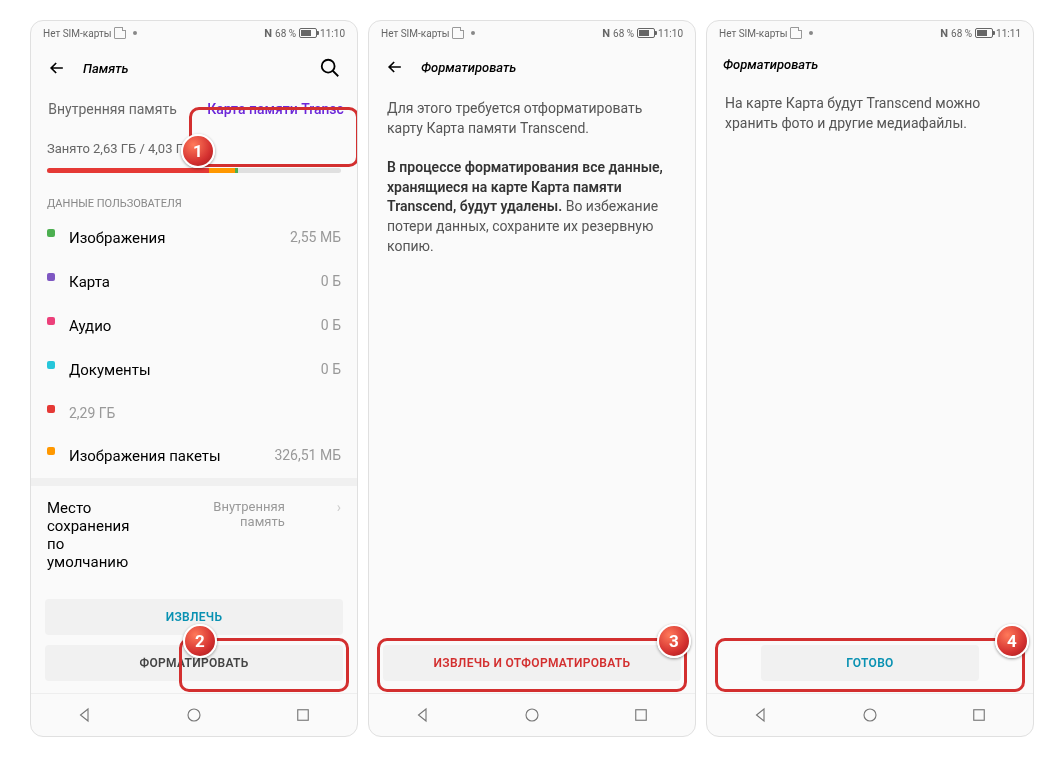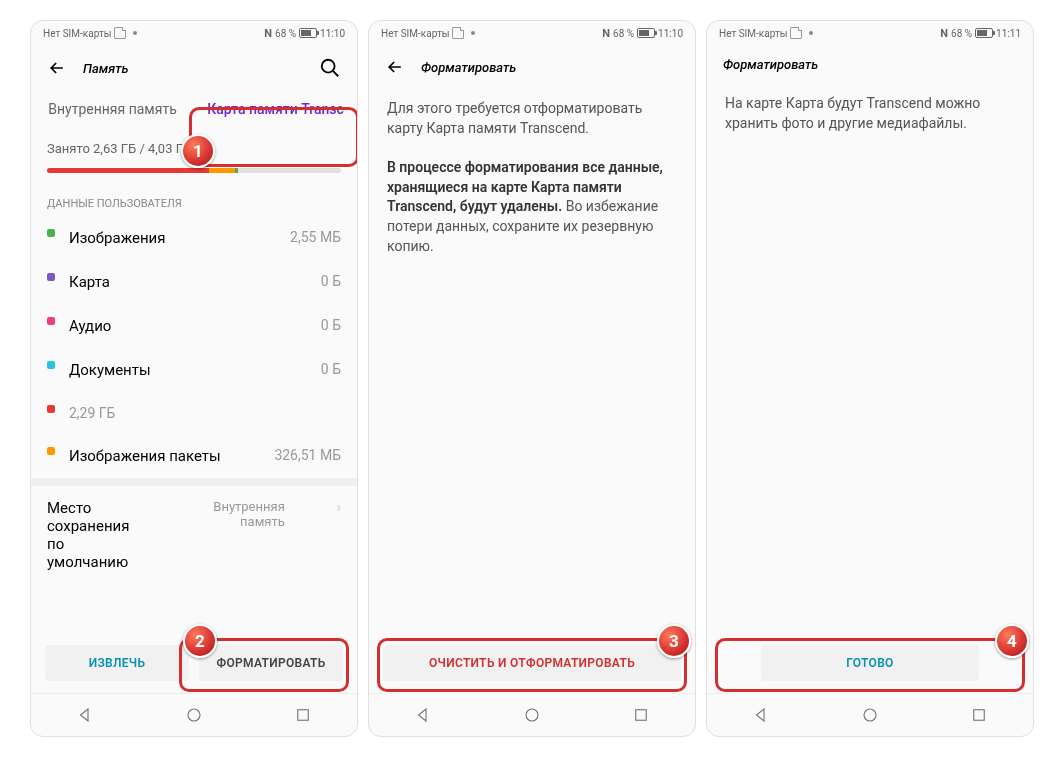--- a/index.html
+++ b/index.html
@@ -121,20 +121,21 @@
   border-top: 8px solid #f0f0f0;
   gap: 44px;
 }
 .default-left { flex: 1; color: #000; }
 .default-right { color: #999; font-size: 13px; text-align: right; }
 .spacer { flex: 1; }
 .bottom-buttons {
   display: flex;
   gap: 10px;
   padding: 12px 14px;
+  flex-direction: column;
 }
 .btn {
   flex: 1;
   padding: 11px 0;
   background: #f1f1f1;
   border-radius: 4px;
   text-align: center;
   font-size: 12px;
   font-weight: 600;
   color: #444;
@@ -309,21 +310,21 @@
         </svg>
     </div>
     <div class="header-title">Форматировать</div>
   </div>
   <div class="body-text">Для этого требуется отформатировать карту Карта памяти Transcend.</div>
   <div class="body-text">
     <span class="body-text-bold">В процессе форматирования все данные, хранящиеся на карте Карта памяти Transcend, будут удалены.</span><span> Во избежание потери данных, сохраните их резервную копию.</span>
   </div>
   <div class="spacer"></div>
   <div class="bottom-buttons">
-    <div class="btn danger">ОЧИСТИТЬ И ОТФОРМАТИРОВАТЬ</div>
+    <div class="btn danger">ИЗВЛЕЧЬ И ОТФОРМАТИРОВАТЬ</div>
   </div>
   <div class="nav-bar">
     <div class="nav-btn"><svg viewBox="0 0 24 24" fill="none" stroke="#777" stroke-width="1.5">
           <path d="M16 4L6 12l10 8z" fill="none"></path>
         </svg></div>
     <div class="nav-btn"><svg viewBox="0 0 24 24" fill="none" stroke="#777" stroke-width="1.5">
           <circle cx="12" cy="12" r="8"></circle>
         </svg></div>
     <div class="nav-btn"><svg viewBox="0 0 24 24" fill="none" stroke="#777" stroke-width="1.5">
           <rect x="5" y="5" width="14" height="14"></rect>

